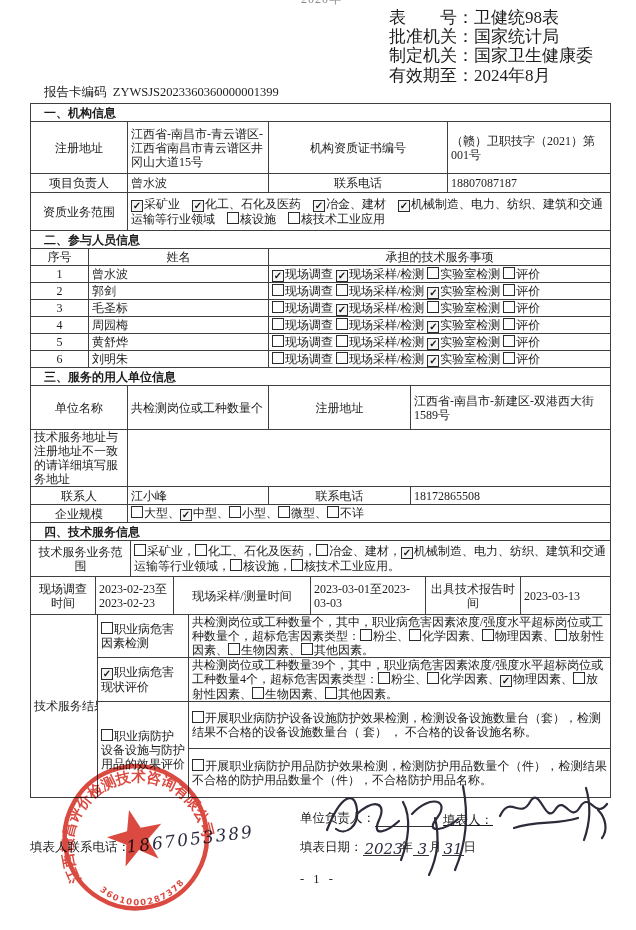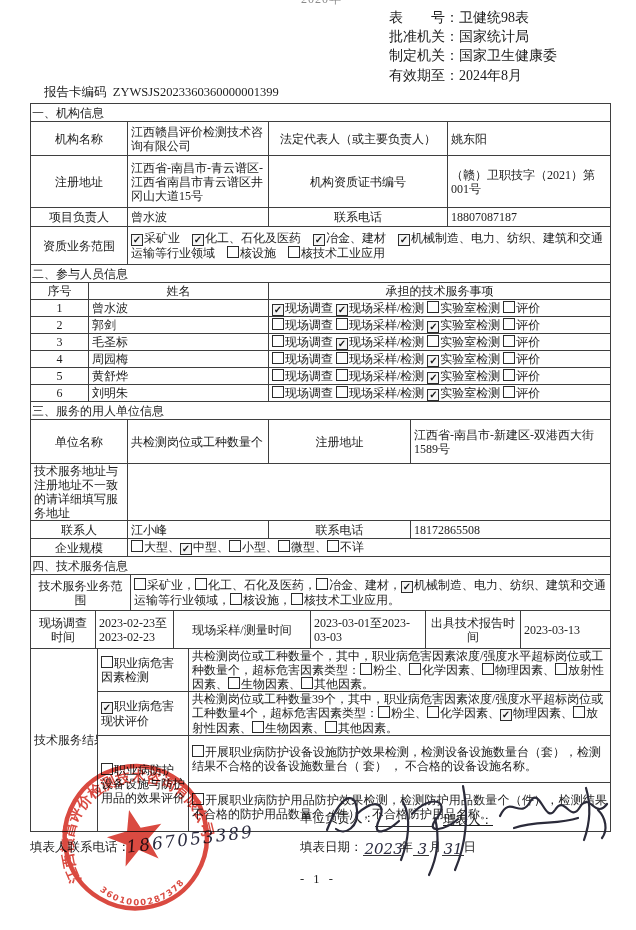--- a/index.html
+++ b/index.html
@@ -1,29 +1,29 @@
 <!DOCTYPE html>
 <html><head>
 <meta charset="utf-8">
 <style>
   html,body{margin:0;padding:0;background:#fff;}
   .page{position:relative;width:636px;height:930px;background:#fff;overflow:hidden;
         font-family:"Liberation Serif","DejaVu Serif",serif;color:#1c1c1c;}
   
   .clip-top{position:absolute;left:301px;top:-9px;font-size:12px;color:#8a8a8a;letter-spacing:1px;}
   
-  .meta{position:absolute;left:389px;top:8px;font-size:14px;line-height:19.2px;white-space:nowrap;}
+  .meta{position:absolute;left:389px;top:8px;font-size:17px;line-height:19.2px;white-space:nowrap;}
   
   .code{position:absolute;left:44px;top:84px;font-size:12.5px;white-space:nowrap;}
   
   .tblwrap{position:absolute;left:0;top:103px;width:636px;}
   table.tbl{border-collapse:collapse;table-layout:fixed;width:580px;margin-left:30px;}
   table.tbl + table.tbl{margin-top:-1px;}
   .tbl td{border:1px solid #3f3f3f;padding:0 3px;font-size:12px;line-height:14px;overflow:hidden;vertical-align:middle;}
-  .hd td{font-weight:normal;padding-left:1px;}
+  .hd td{font-weight:bold;padding-left:13px;}
   .lab{text-align:center;}
   .val{text-align:left;}
   .vtop{vertical-align:top;padding-top:2px;}
   .para{line-height:15px;padding:2px 4px;}
   .small{font-size:11.5px;line-height:13px;}
   .cen{text-align:center;}
   .name-cell{padding-left:12px;}
   .svc-cell{padding-left:6px;}
   .rc{font-size:12px;line-height:13.5px;padding:2px 4px;vertical-align:middle;}
   .result-lab{font-size:11.5px;white-space:nowrap;padding:0 1px;text-align:left;}
@@ -72,26 +72,20 @@
       <colgroup>
           <col style="width:97px">
           <col style="width:141px">
           <col style="width:179px">
           <col style="width:163px">
         </colgroup>
       <tbody>
           <tr class="hd">
             <td colspan="4" style="height:17px">一、机构信息</td>
           </tr>
-      <tr>
-        <td class="lab" style="height:33px">机构名称</td>
-        <td class="val vtop">江西赣昌评价检测技术咨询有限公司</td>
-        <td class="lab">法定代表人（或主要负责人）</td>
-        <td class="val vtop">姚东阳</td>
-      </tr>
       <tr>
         <td class="lab" style="height:51px">注册地址</td>
         <td class="val vtop">江西省-南昌市-青云谱区-江西省南昌市青云谱区井冈山大道15号</td>
         <td class="lab">机构资质证书编号</td>
         <td class="val">（赣）卫职技字（2021）第001号</td>
       </tr>
       <tr>
         <td class="lab" style="height:18px">项目负责人</td>
         <td class="val">曾水波</td>
         <td class="lab">联系电话</td>

